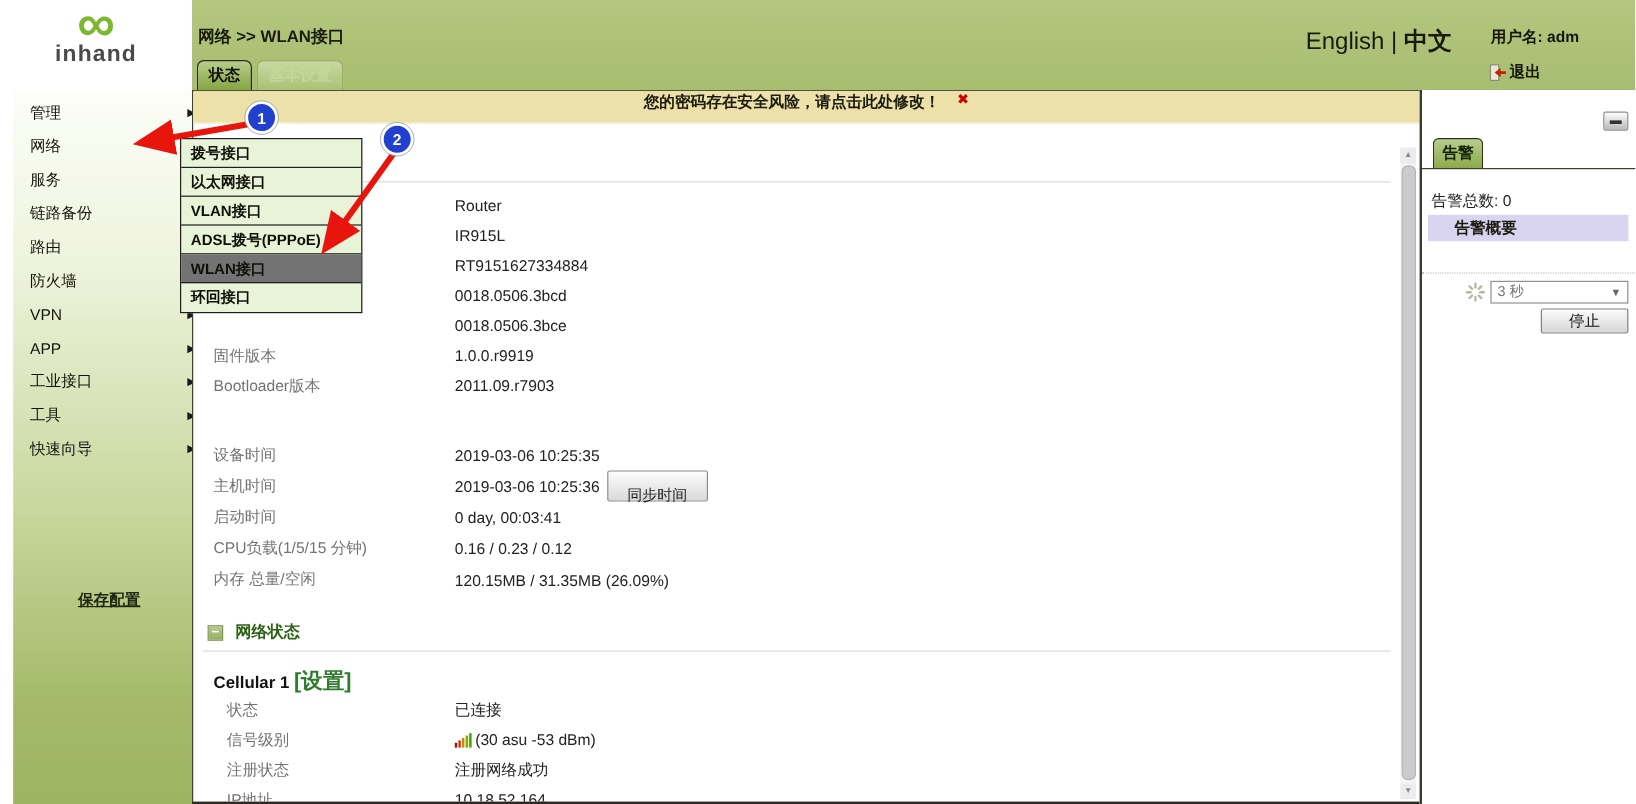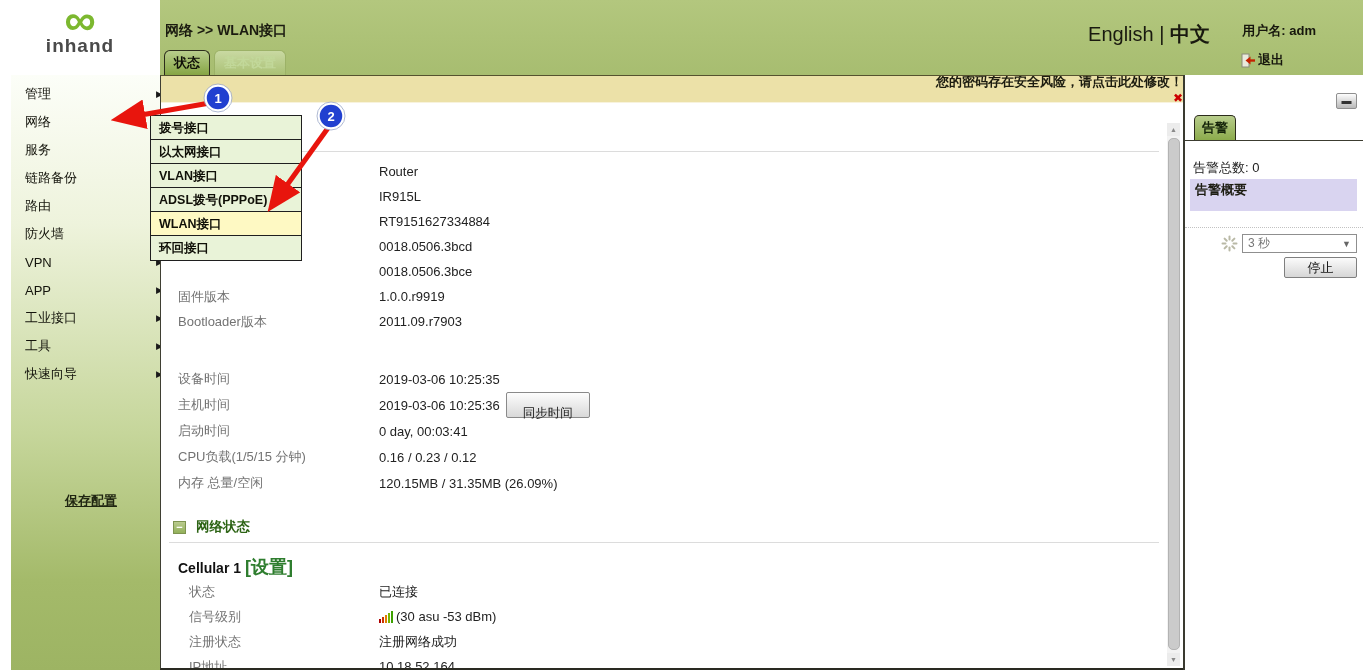--- a/index.html
+++ b/index.html
@@ -34,22 +34,22 @@
   .menu-item .arr { font-size:9px; color:#1a1a1a; }
   .save-config { position:absolute; top:416px; left:0; right:0; text-align:center; }
   .save-config a { font-size:13px; font-weight:bold; color:#202612; text-decoration:underline; cursor:pointer; }
   .copyright { position:absolute; top:500px; left:2px; right:2px; text-align:center;
     font-size:11.5px; line-height:15px; color:#3c4a2c; }
 
   
   .content { position:absolute; left:160px; top:75px; width:1023px; height:595px; background:#fff;
     border-left:1px solid #3f3f33; border-top:1px solid #55522f; border-bottom:2px solid #2a2a22; overflow:hidden; }
   .banner { position:absolute; left:0; top:0; right:0; height:27px; background:#ece1a8;
-    border-bottom:1px solid #f8f3dd; display:flex; align-items:flex-end; justify-content:center;
-    font-size:13px; font-weight:bold; color:#1c1c10;flex-direction:column; }
+    border-bottom:1px solid #f8f3dd; display:flex; align-items:flex-start; justify-content:center;
+    font-size:13px; font-weight:bold; color:#1c1c10; }
   .banner .close { color:#cc0000; font-weight:bold; font-size:12px; margin-left:14px; cursor:pointer; }
   .divider1 { position:absolute; left:8px; right:24px; top:75px; border-top:1px solid #dcdcdc; }
   .sys-table { position:absolute; left:0; right:24px; top:83px; }
   .row { display:flex; align-items:center; height:25px; font-size:13px; color:#222; }
   .row .lbl { width:218px; padding-left:17px; color:#737373; flex:none; }
   .time-table { position:absolute; left:0; right:24px; top:290px; }
   .time-table .row { height:26px; }
   .sync-btn { margin-left:6px; height:22px; padding:12px 16px; font-size:12.5px; color:#1a1a1a;
     background:linear-gradient(180deg,#fdfdfd,#d9d9d9); border:1px solid #8a8a8a; border-radius:2px; cursor:pointer; }
   .net-header { position:absolute; left:12px; top:442px; display:flex; align-items:center; }
@@ -77,36 +77,36 @@
   .vscroll .btn.up { top:0; } .vscroll .btn.down { bottom:0; }
   .vscroll .thumb { position:absolute; left:0.5px; right:0.5px; top:15px; bottom:16px;
     background:#cbcbcb; border:1px solid #b3b3b3; border-radius:5px; cursor:grab; }
 
   
   .dropdown { position:absolute; left:150px; top:115px; width:152px; background:#e9f3d8;
     border:1px solid #1f1f1f; z-index:40; }
   .dropdown .dd-item { height:24px; line-height:24px; padding-left:8px; font-size:12.5px; font-weight:bold;
     color:#101008; border-bottom:1px solid #1f1f1f; cursor:pointer; }
   .dropdown .dd-item:last-child { border-bottom:none; }
-  .dropdown .dd-item.selected { background:#fef9c3; }
+  .dropdown .dd-item.selected { background:#737373; }
 
   
   .alarm-panel { position:absolute; left:1183px; top:75px; width:180px; height:595px; background:#fff;
     border-left:2px solid #3a3a30; }
   .alarm-tabrow { position:absolute; left:0; right:0; top:40px; height:26px; border-bottom:1px solid #3c3c30; }
   .alarm-tab { position:absolute; left:9px; bottom:0; padding:3px 7px; font-size:13px; font-weight:bold;
     color:#14230a; background:linear-gradient(180deg,#b8cd8c,#8cab4c); border:1px solid #2c2c1c; border-bottom:none;
     border-radius:5px 5px 0 0; cursor:pointer; }
   .min-btn { position:absolute; right:6px; top:-22px; width:21px; height:16px;
     background:linear-gradient(180deg,#fdfdfd,#b9b9b9); border:1px solid #8f8f8f; border-radius:2px;
     cursor:pointer; text-align:center; }
   .min-btn span { display:block; font-size:10px; line-height:14px; font-weight:bold; color:#333; }
   .alarm-total { position:absolute; left:8px; top:84px; font-size:13px; color:#222; }
-  .alarm-summary { position:absolute; left:5px; right:6px; top:104px; height:32px; background:#d9d4f0;
-    font-size:13px; font-weight:bold; color:#1d1d12; line-height:22px; padding-left:5px; cursor:pointer; }
+  .alarm-summary { position:absolute; left:5px; right:6px; top:104px; height:22px; background:#d9d4f0;
+    font-size:13px; font-weight:bold; color:#1d1d12; line-height:22px; padding-left:22px; cursor:pointer; }
   .dotted-div { position:absolute; left:0; right:0; top:152px; border-top:1px dotted #c2c2c2; }
   .refresh-row { position:absolute; left:0; right:6px; top:159px; height:20px; }
   .spinner { position:absolute; left:36px; top:1px; }
   .select-box { position:absolute; left:57px; right:0; top:0; height:19px; background:#fff;
     border:1px solid #8f8f8f; font-size:12px; color:#777; line-height:17px; padding-left:5px; cursor:pointer; }
   .select-box .caret { position:absolute; right:5px; top:1px; font-size:9px; color:#666; }
   .stop-btn { position:absolute; right:6px; top:182px; width:73px; height:21px;
     background:linear-gradient(180deg,#fbfbfb,#d6d6d6); border:1px solid #7f7f7f; border-radius:2px;
     font-size:13px; color:#111; cursor:pointer; font-family:inherit; }
 

